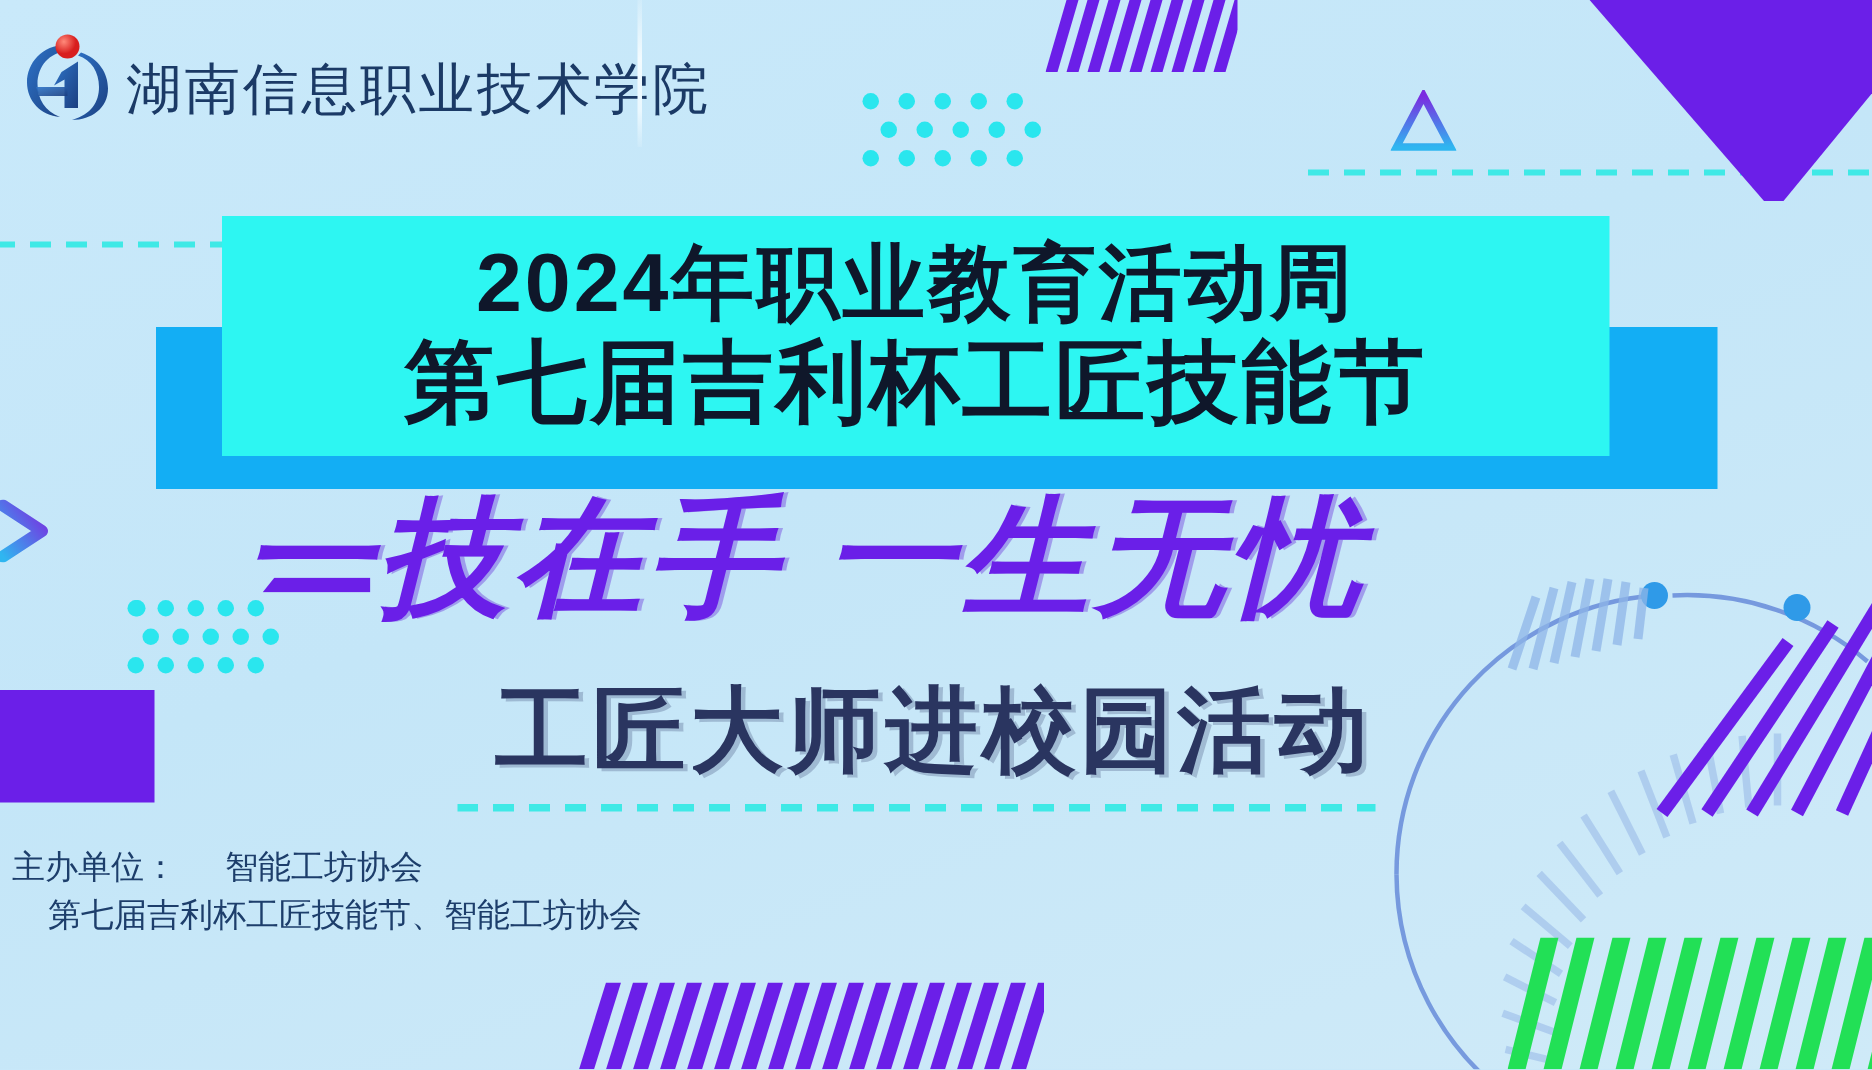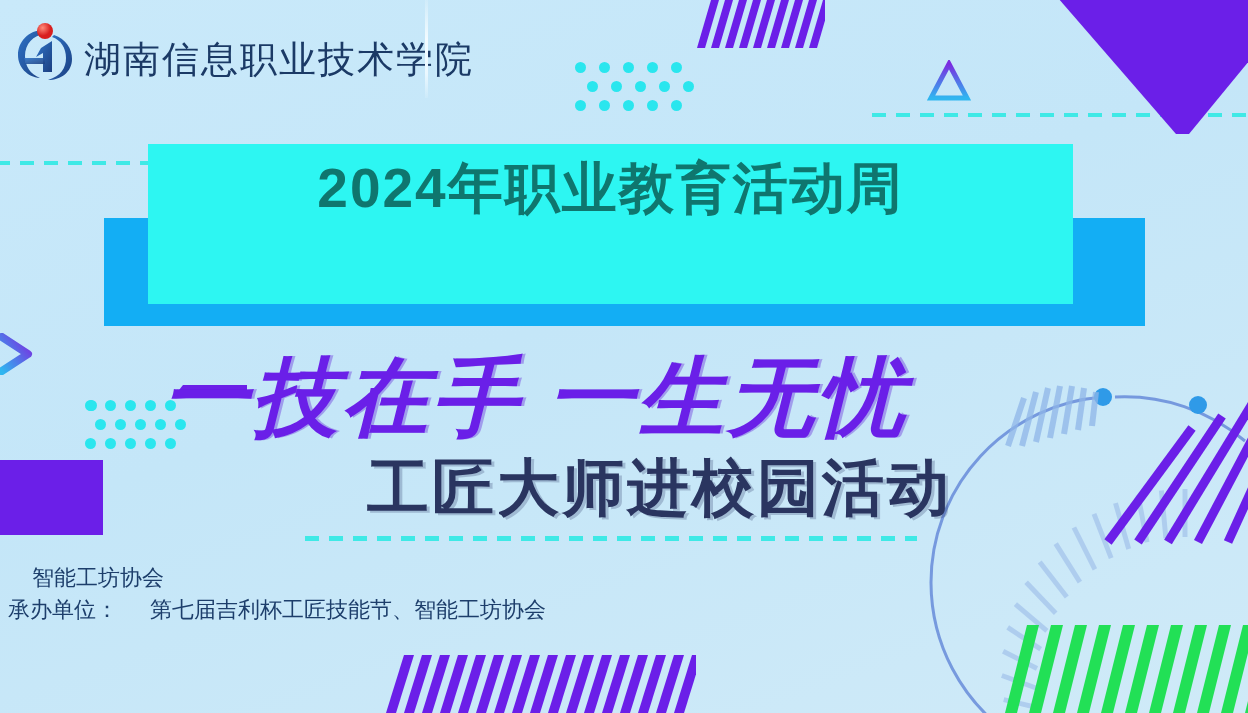--- a/index.html
+++ b/index.html
@@ -27,41 +27,40 @@
     font-size:37px;letter-spacing:2px;color:#1b3a66;margin-left:8px;white-space:nowrap;
     font-weight:400;
     margin-top:13px;
   }
   #logo-divider{position:absolute;left:425px;top:0;width:3px;height:98px;
     background:linear-gradient(to bottom,rgba(255,255,255,.15),#f2fbff 40%,#eaf8ff 75%,rgba(255,255,255,.1));}
   
   #title-band-blue{position:absolute;left:104px;top:218px;width:1041px;height:108px;background:#13aef4;}
   #title-panel{position:absolute;left:148px;top:144px;width:925px;height:160px;background:#2df6f2;}
   #title-panel .tline{
-    color:#0f766e;font-weight:700;text-align:center;white-space:nowrap;
+    color:#0f172a;font-weight:700;text-align:center;white-space:nowrap;
     font-family:"Liberation Sans","DejaVu Sans",sans-serif;
     line-height:1.02;letter-spacing:2px;
   }
   #title-l1{position:absolute;left:0;top:16px;width:100%;font-size:55px;}
   #title-l2{position:absolute;left:0;top:80px;width:100%;font-size:60px;}
   
   #slogan{
-    position:absolute;left:162px;top:350px;width:880px;height:96px;
+    position:absolute;left:162px;top:324px;width:880px;height:96px;
     font-size:86px;font-weight:700;font-style:italic;color:#6a1fe8;
     letter-spacing:4px;white-space:nowrap;line-height:96px;
-    font-family:Liberation Serif, serif;
+    font-family:Liberation Sans, sans-serif;
     text-shadow:3px 0 0 rgba(90,20,215,.35);
   }
   #subslogan{
     position:absolute;left:330px;top:452px;width:640px;height:72px;
     font-size:62px;font-weight:700;color:#2a3560;letter-spacing:3px;
     white-space:nowrap;line-height:72px;
     font-family:"Liberation Sans","DejaVu Sans",sans-serif;
     text-shadow:3px 2px 0 rgba(40,50,100,.25);
-    margin-left:37px;
   }
   
   #credits{position:absolute;left:8px;top:562px;color:#1d3e6b;
     font-size:22px;line-height:32px;font-family:"Liberation Sans","DejaVu Sans",sans-serif;}
   #credits .row{display:flex;white-space:nowrap;}
   #credits .lab{width:118px;flex:none;}
   #credits .val{padding-left:24px;}
 </style>
 </head>
 <body>
@@ -275,30 +274,31 @@
         <circle cx="31" cy="9" r="8" fill="url(#dotg)"></circle>
       </svg>
     </div>
     <div id="logo-text">湖南信息职业技术学院</div>
   </div>
   <div id="logo-divider"></div>
 
   <div id="title-band-blue"></div>
   <div id="title-panel">
     <div id="title-l1" class="tline">2024年职业教育活动周</div>
+    <div id="title-l2" class="tline">第七届吉利杯工匠技能节</div>
   </div>
 
   <div id="slogan">一技在手 一生无忧</div>
   <div id="subslogan">工匠大师进校园活动</div>
 
   <div class="dashline" style="left:305px;top:536px;width:612px;height:5px;"></div>
 
   <div id="credits">
     <div class="row">
+      <span class="lab">主办单位：</span>
       <span class="val">智能工坊协会</span>
     </div>
     <div class="row">
-      <span class="lab">承办单位：</span>
       <span class="val">第七届吉利杯工匠技能节、智能工坊协会</span>
     </div>
   </div>
 
 </div>
 
 </body></html>

